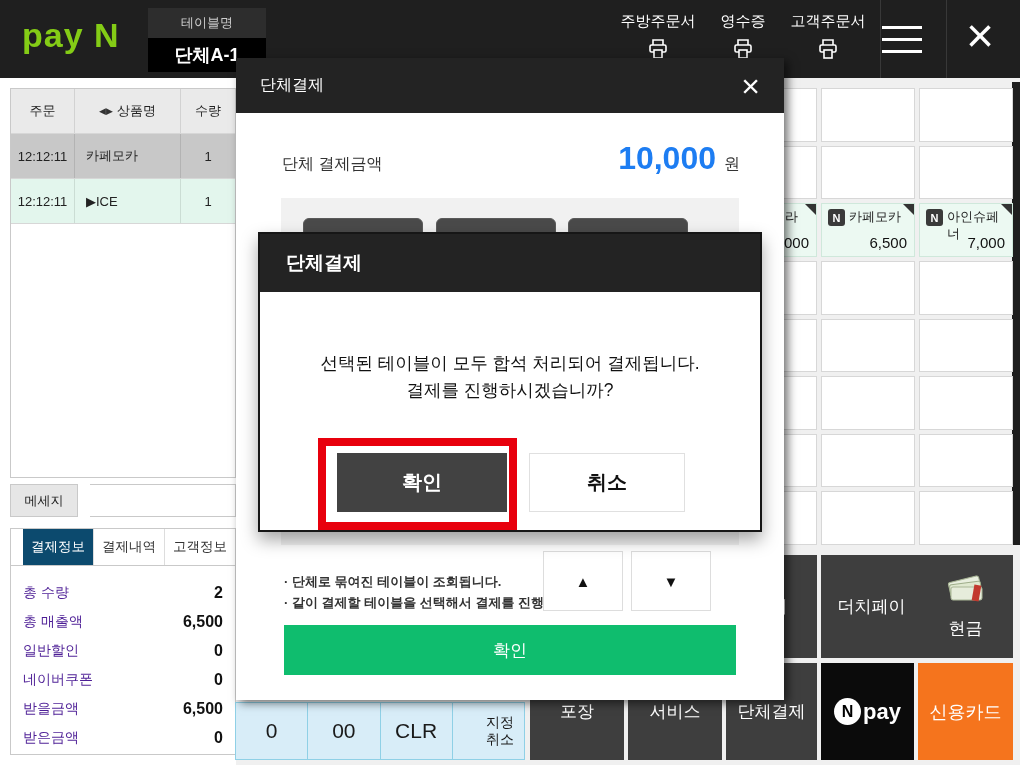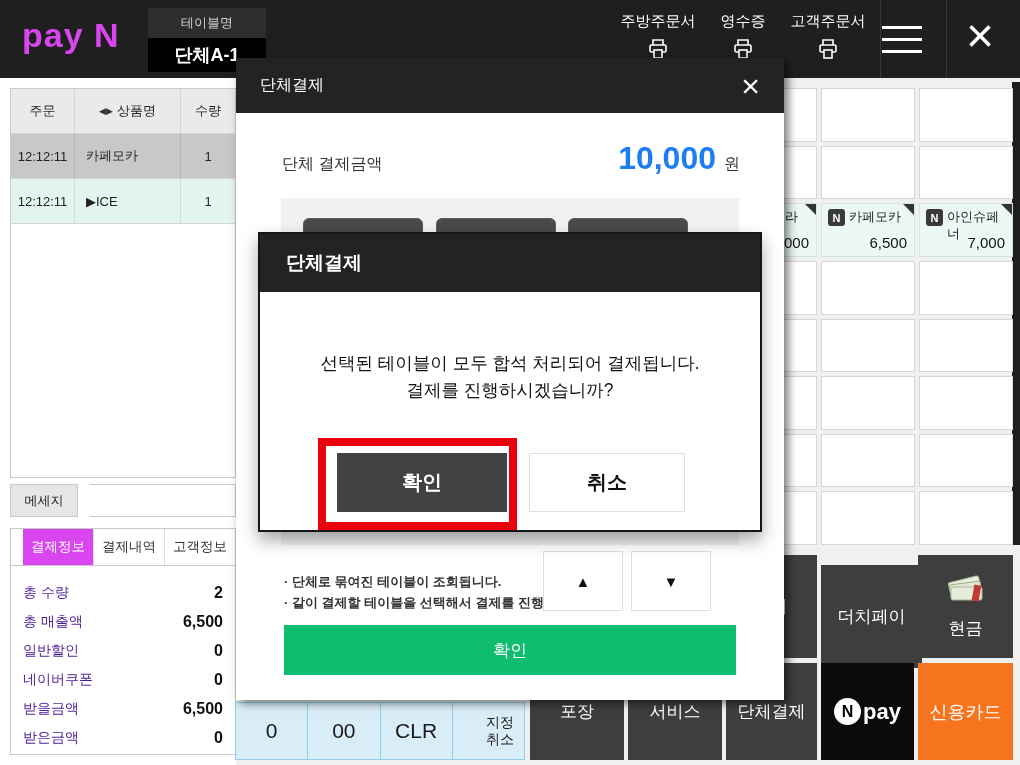--- a/index.html
+++ b/index.html
@@ -4,21 +4,21 @@
 <style>
   * { box-sizing: border-box; margin: 0; padding: 0; }
   html,body { background:#555; }
   #app {
     position: relative; width: 1020px; height: 765px;
     background: #ffffff; overflow: hidden;
     font-family: "Liberation Sans", sans-serif; color:#222;
   }
   
   .topbar { position:absolute; left:0; top:0; width:1020px; height:78px; background:#1f1f1f; }
-  .logo { position:absolute; left:22px; top:16px; font-size:34px; font-weight:bold; color:#d946ef; letter-spacing:1px; }
+  .logo { position:absolute; left:22px; top:16px; font-size:34px; font-weight:bold; color:#84cc16; letter-spacing:1px; }
   .tablebox { position:absolute; left:148px; top:8px; width:118px; }
   .tablebox-label { height:30px; background:#2d2d2d; color:#cfcfcf; font-size:13px; text-align:center; line-height:30px; }
   .tablebox-name  { height:34px; background:#000; color:#fff; font-size:18px; font-weight:bold; text-align:center; line-height:34px; }
   .print-item { position:absolute; top:12px; text-align:center; color:#fff; }
   .print-item .plabel { font-size:15px; display:block; }
   .print-item svg { margin-top:6px; }
   .tb-divider { position:absolute; top:0; width:1px; height:78px; background:#383838; }
   .hamburger { position:absolute; left:882px; top:26px; width:40px; cursor:pointer; }
   .hamburger div { height:3px; background:#fff; margin-bottom:9px; }
   .close-x { position:absolute; left:950px; top:0; width:60px; height:78px; color:#fff; font-size:48px; font-weight:300; text-align:center; line-height:72px; cursor:pointer; }
@@ -33,21 +33,21 @@
   .row-option { background:#e3f6ed; }
   .sort-icon { font-size:9px; margin-right:4px; color:#333; }
   
   .msg-tab  { position:absolute; left:10px; top:484px; width:68px; height:33px; background:#e6e6e6; border:1px solid #c9c9c9; font-size:13px; text-align:center; line-height:31px; }
   .msg-body { position:absolute; left:90px; top:484px; width:146px; height:33px; background:#fff; border:1px solid #c9c9c9; border-left:none; }
   
   .info-panel { position:absolute; left:10px; top:528px; width:226px; height:227px; border:1px solid #c9c9c9; background:#fff; }
   .info-tabs { display:flex; height:37px; border-bottom:1px solid #c9c9c9; }
   .info-tab { flex:1; display:flex; align-items:center; justify-content:center; font-size:13.5px; color:#333; background:#fff; border-right:1px solid #ddd; cursor:pointer; }
   .info-tab:last-child { border-right:none; }
-  .info-tab.active { background:#d946ef; color:#fff;margin-left:12px; }
+  .info-tab.active { background:#0c4a6e; color:#fff;margin-left:12px; }
   .info-rows { padding:12px 12px 0 12px; }
   .info-row { display:flex; justify-content:space-between; align-items:center; height:29px; }
   .info-label { font-size:14px; color:#4c1d95; }
   .info-value { font-size:16px; font-weight:bold; color:#111; }
   
   .numpad { position:absolute; left:235px; top:702px; width:290px; height:58px; display:flex; background:#d8edf8; border:1px solid #8fd0e6; }
   .np-key { flex:1; display:flex; flex-direction:column; align-items:center; justify-content:center; border-right:1px solid #8fd0e6; font-size:21px; color:#1a1a1a; cursor:pointer; }
   .np-key:last-child { border-right:none; }
   .np-key .two { font-size:14px; line-height:1.25; text-align:center;margin-left:23px; }
   
@@ -145,21 +145,21 @@
     <div class="cell"></div>
     <div class="cell"></div>
     <div class="cell"></div>
     <div class="cell"></div>
     <div class="cell"></div>
   </div>
 
   <div class="pay-btn" style="left:724px; top:555px; width:93px; height:103px;">
     <span class="plbl">결제</span>
   </div>
-  <div class="pay-btn" style="left:821px; top:555px; width:101px; height:103px;margin-top:10px;">
+  <div class="pay-btn" style="left:821px; top:555px; width:101px; height:103px;">
     <span class="plbl">더치페이</span>
   </div>
   <div class="pay-btn" style="left:918px; top:555px; width:95px; height:103px;">
     <span class="cash-icon">
       <svg width="46" height="32" viewBox="0 0 46 32">
         <rect x="6" y="5" width="31" height="12" rx="2" fill="#e8eede" stroke="#a9b696" transform="rotate(-14 22 11)"></rect>
         <rect x="7" y="9" width="31" height="12" rx="2" fill="#dfe8cf" stroke="#9fae8b" transform="rotate(-7 22 15)"></rect>
         <rect x="8" y="13" width="31" height="13" rx="2" fill="#e6ecdb" stroke="#a9b696"></rect>
         <rect x="30" y="11" width="7" height="16" fill="#c2392e" transform="rotate(10 33 19)"></rect>
       </svg>

